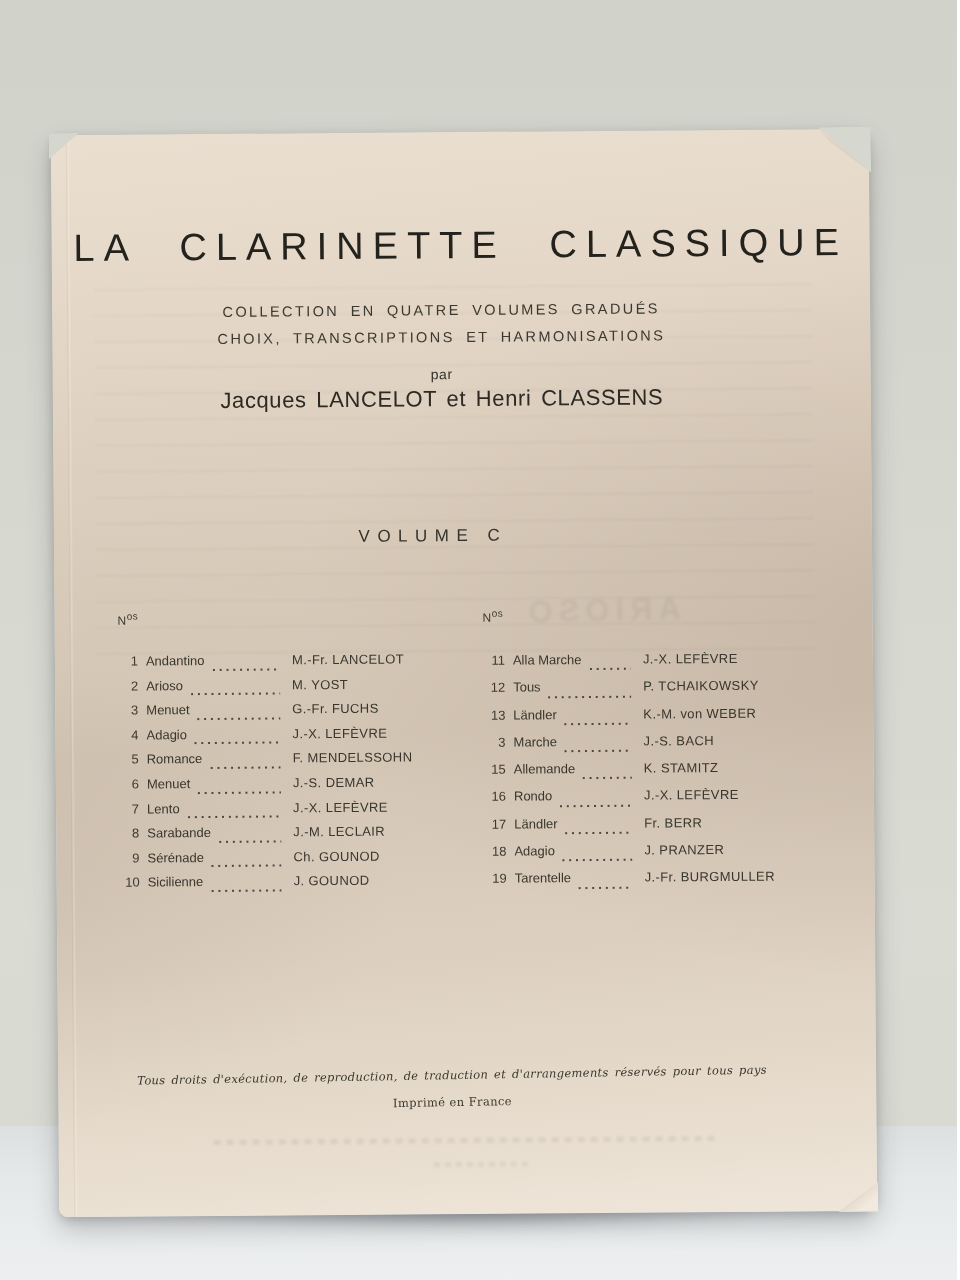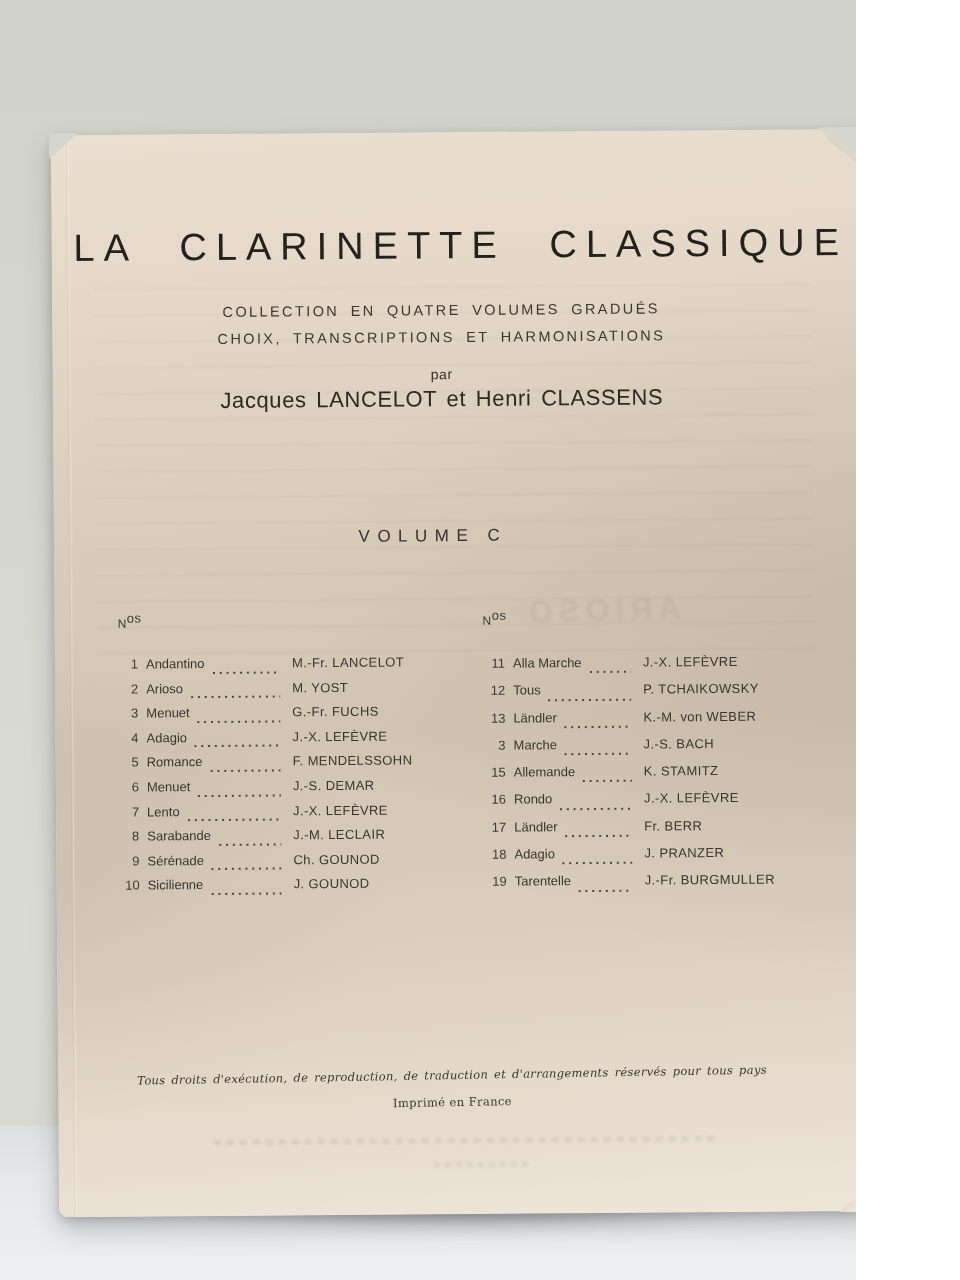--- a/index.html
+++ b/index.html
@@ -1,18 +1,18 @@
 <!DOCTYPE html>
 <html><head>
 <meta charset="utf-8">
 <style>
   html,body{margin:0;padding:0;}
   body{font-family:"Liberation Sans",sans-serif;}
   .photo{
-    position:relative;width:856px;height:1280px;overflow:hidden;
+    position:relative;width:957px;height:1280px;overflow:hidden;
     background:linear-gradient(180deg,#d1d2ca 0%,#d6d7cf 40%,#dadbd3 72%,#d8d9d1 100%);
   }
   .table-surface{
     position:absolute;left:0;right:0;top:1126px;bottom:0;
     background:linear-gradient(180deg,#dde0e0 0%,#e6e9e9 35%,#edeff0 100%);
   }
   .paper-shadow{
     position:absolute;left:60px;top:1178px;width:810px;height:60px;
     background:radial-gradient(50% 50% at 50% 50%,rgba(75,80,88,.45),rgba(75,80,88,0) 72%);
     filter:blur(7px);
@@ -85,21 +85,21 @@
     font-size:14.5px;letter-spacing:2.4px;word-spacing:5px;white-space:nowrap;}
   .subtitle.s1{top:170px;}
   .subtitle.s2{top:197px;}
   .par-label{position:absolute;left:0;right:40px;top:234px;text-align:center;
     font-size:14px;color:#33312a;letter-spacing:.5px;}
   .authors{position:absolute;left:0;right:40px;top:254px;text-align:center;
     font-size:22px;color:#2c2a23;letter-spacing:.6px;word-spacing:3px;white-space:nowrap;}
   .volume{position:absolute;left:0;right:60px;top:394px;text-align:center;
     font-size:17px;color:#35332b;letter-spacing:7.5px;}
   .col-header{font-size:12px;color:#3c3a31;letter-spacing:.5px;}
-  .col-header sup{font-size:13px;}
+  .col-header sup{font-size:10px;}
   .list-col{position:absolute;}
   .list-col.left{left:63px;top:476px;width:345px;}
   .list-col.right{left:428px;top:476px;width:352px;}
   .rows{margin-top:22px;}
   .row{display:grid;align-items:baseline;color:#38362d;font-size:13px;}
   .left .row{grid-template-columns:20px 138px 1fr;column-gap:8px;height:24.6px;line-height:24.6px;}
   .right .row{grid-template-columns:22px 122px 1fr;column-gap:8px;height:27.3px;line-height:27.3px;}
   .row .num{text-align:right;color:#3c3a31;}
   .row .tcell{display:flex;align-items:baseline;overflow:hidden;}
   .row .leader{flex:1;height:4px;margin:0 4px 2px 7px;align-self:flex-end;

